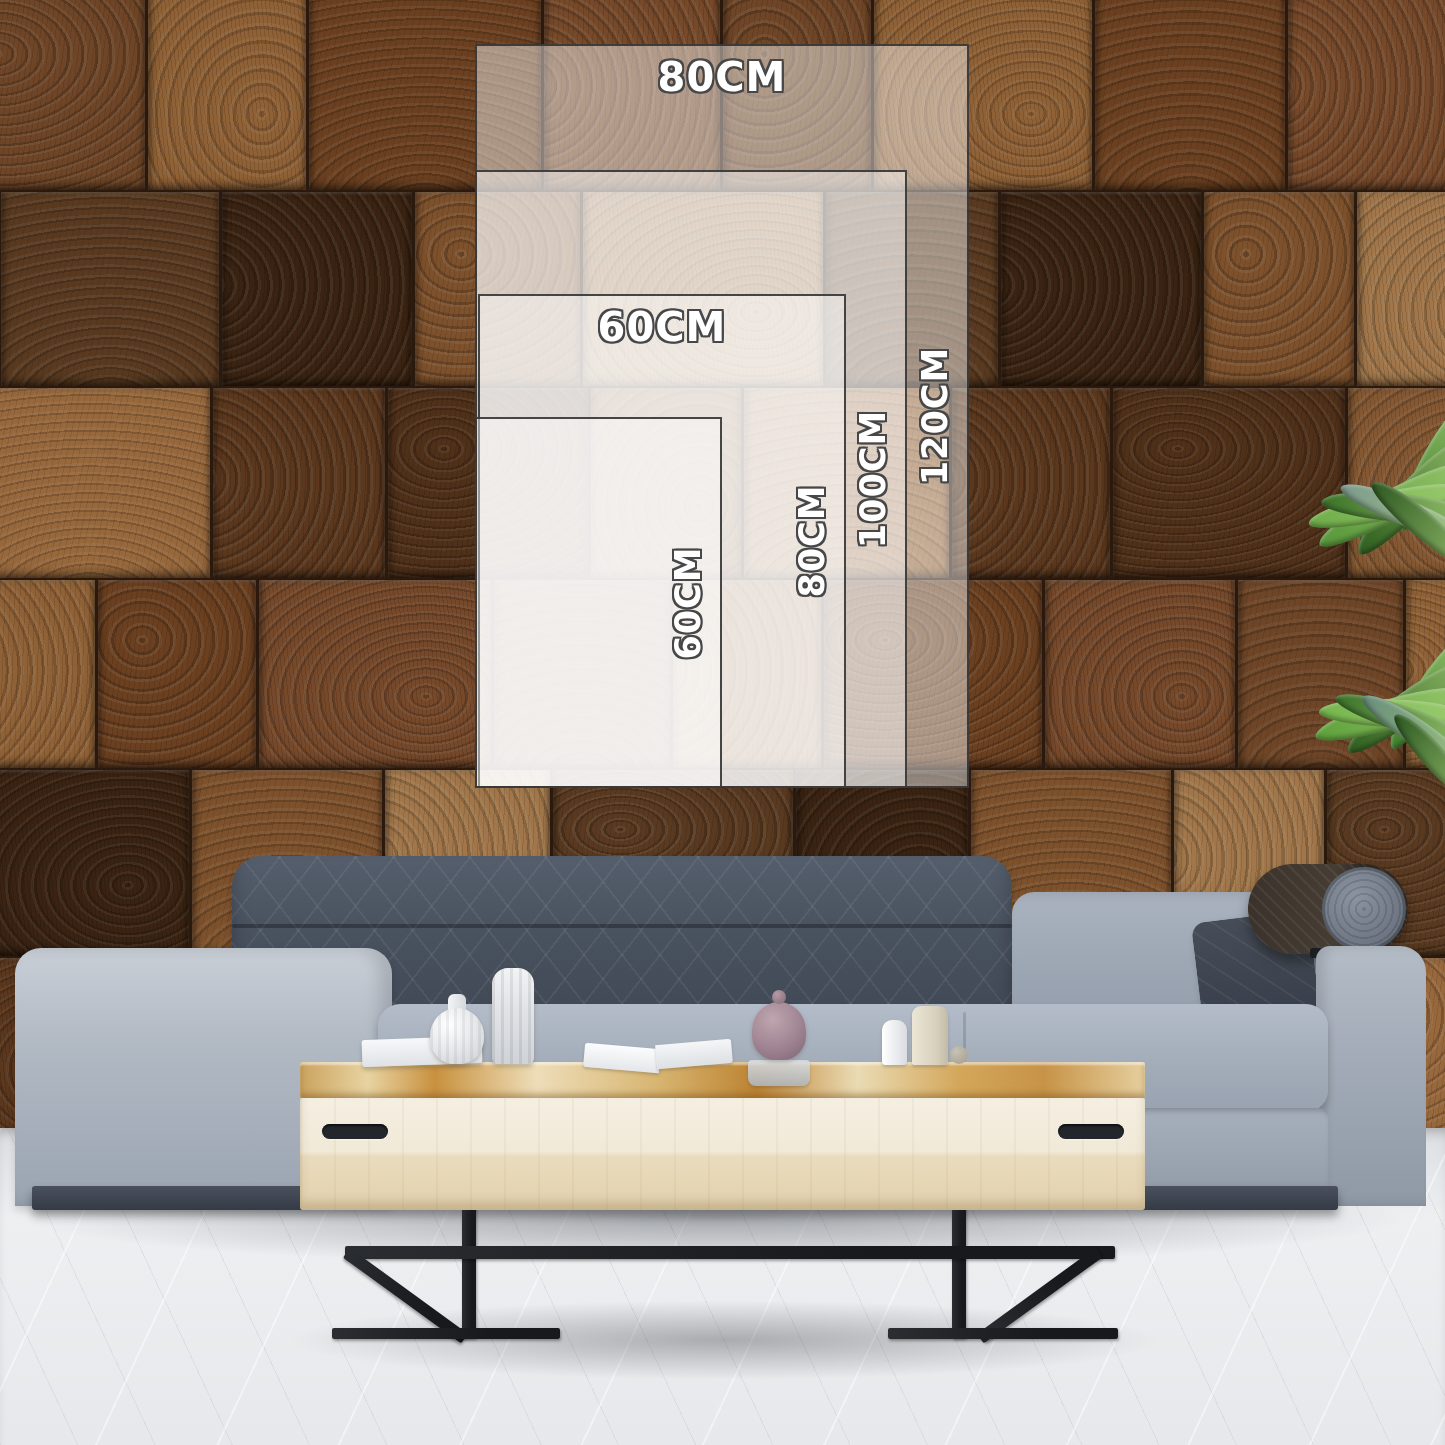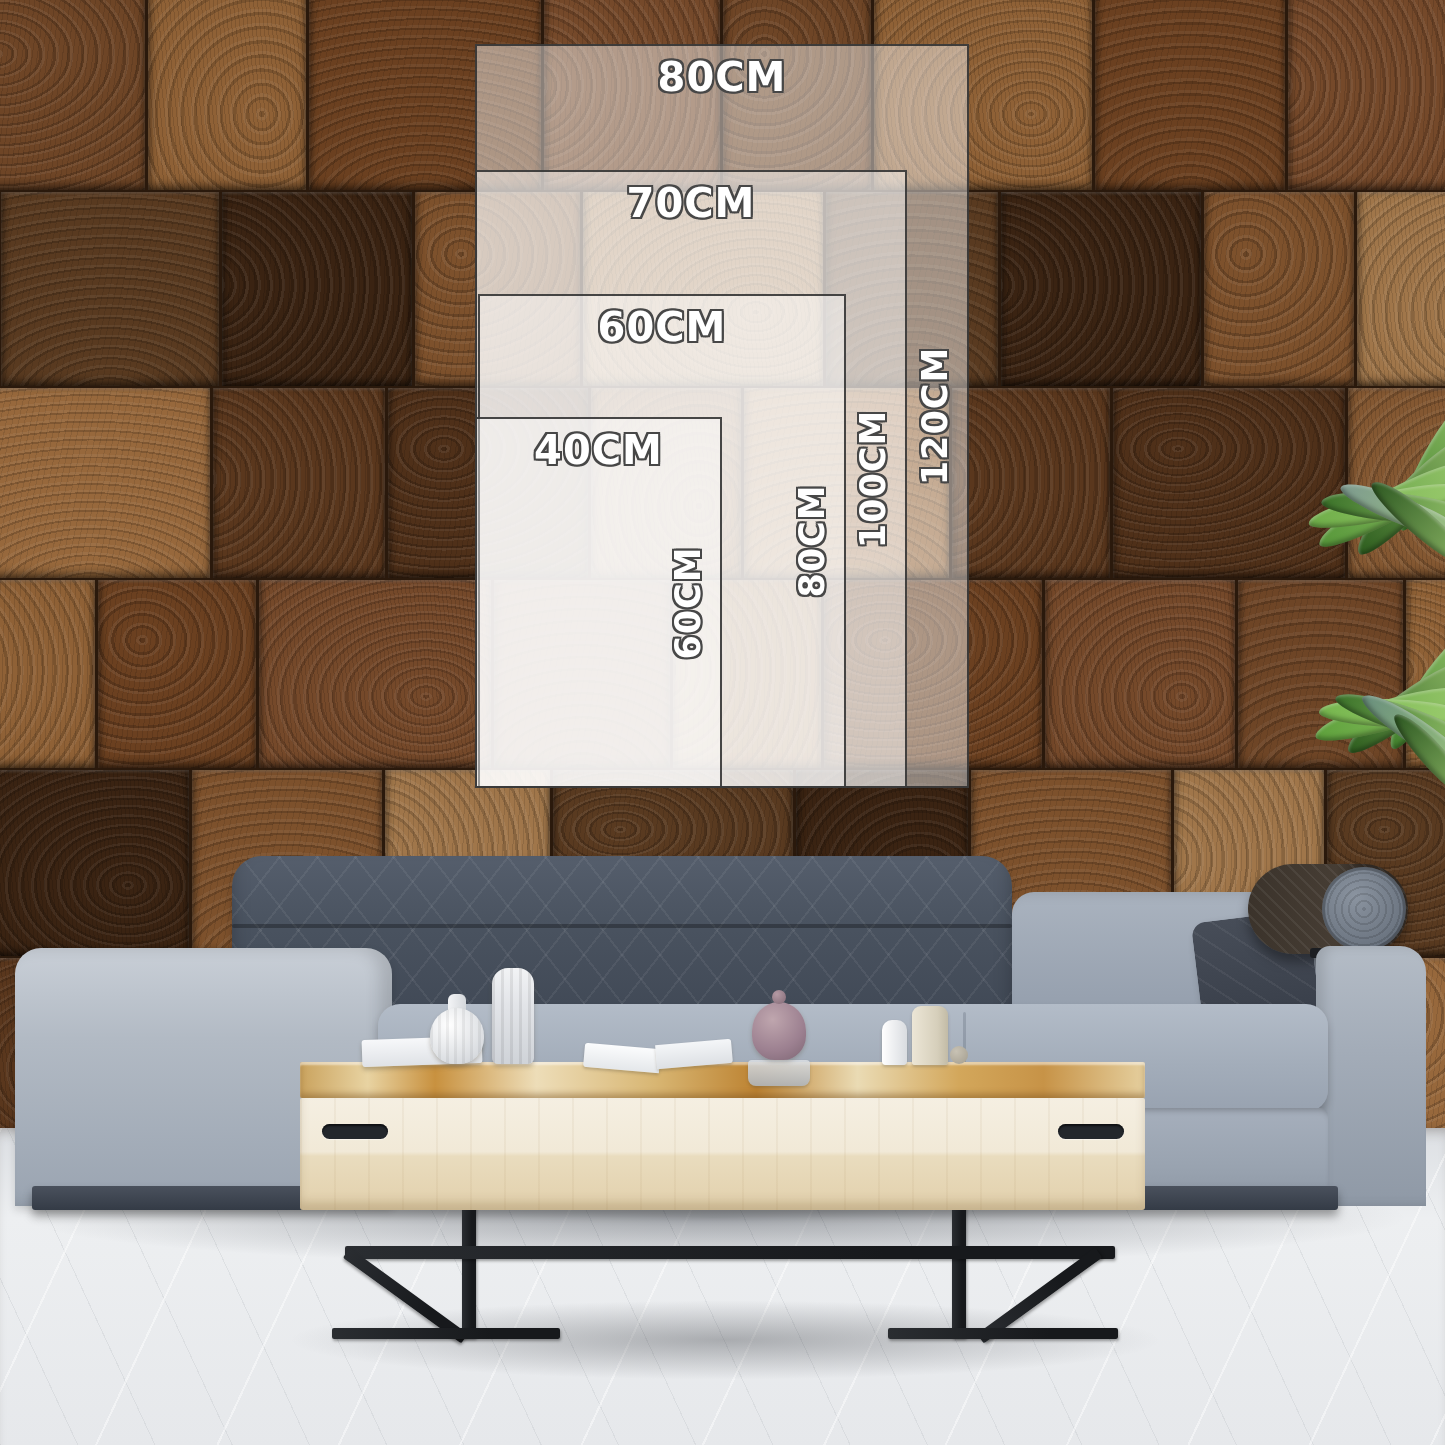--- a/index.html
+++ b/index.html
@@ -322,32 +322,30 @@
   </div>
 
   <div style="position:static">
     <div class="size-rect s0">
       <div class="size-label hlabel">80CM</div>
       <div class="vlabel-wrap">
         <span class="size-label vlabel">120CM</span>
       </div>
     </div>
     <div class="size-rect s1">
-      <div class="size-label hlabel">70CM</div>
       <div class="vlabel-wrap">
         <span class="size-label vlabel">100CM</span>
       </div>
     </div>
     <div class="size-rect s2">
       <div class="size-label hlabel">60CM</div>
       <div class="vlabel-wrap">
         <span class="size-label vlabel">80CM</span>
       </div>
     </div>
     <div class="size-rect s3">
-      <div class="size-label hlabel">40CM</div>
       <div class="vlabel-wrap">
         <span class="size-label vlabel">60CM</span>
       </div>
     </div>
   </div>
 
 </div>
 
 </body></html>

